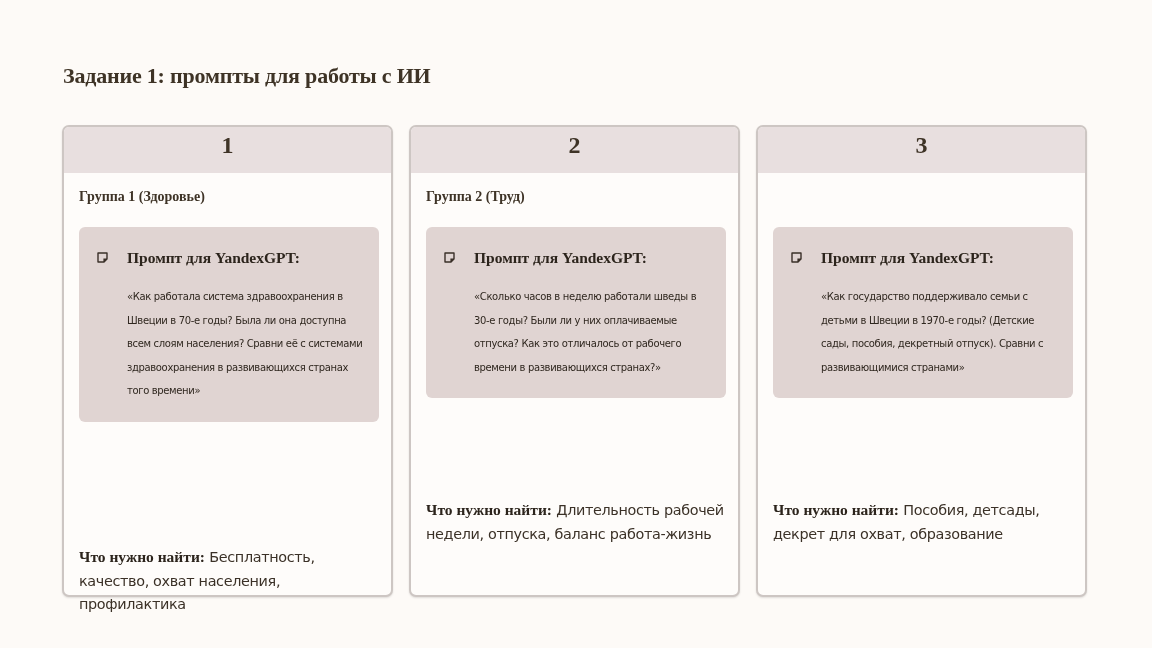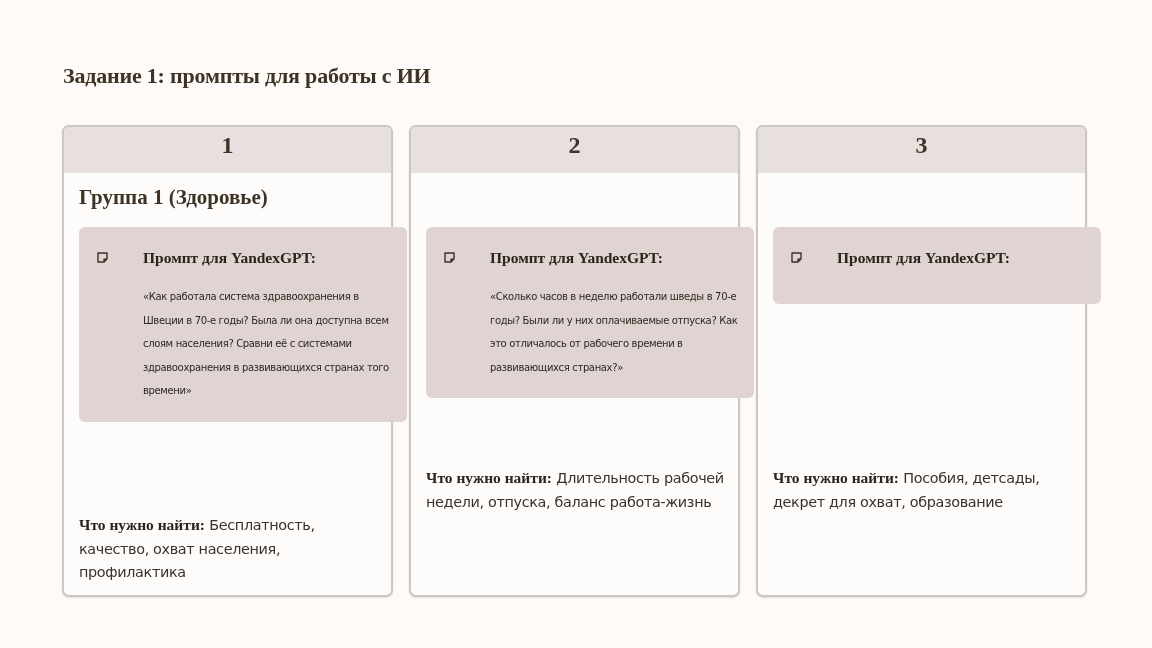--- a/index.html
+++ b/index.html
@@ -50,34 +50,34 @@
       font-size: 24px;
       line-height: 36px;
       color: #3e3326;
     }
     .group-title {
       position: absolute;
       left: 15px;
       top: 57px;
       font-family: "Liberation Serif", serif;
       font-weight: bold;
-      font-size: 21px;
+      font-size: 14px;
       color: #3e3326;
       line-height: 26px;
       white-space: nowrap;
     }
     .prompt-box {
       position: absolute;
       left: 15px;
       top: 100px;
-      width: 328px;
+      width: 300px;
       background: #e0d4d2;
       border-radius: 6px;
       box-sizing: border-box;
-      padding: 20px 16px 19px 64px;
+      padding: 20px 16px 19px 48px;
     }
     .note-icon {
       position: absolute;
       left: 18px;
       top: 25px;
       width: 11px;
       height: 11px;
     }
     .prompt-label {
       font-family: "Liberation Serif", serif;
@@ -97,20 +97,21 @@
     }
     .find {
       position: absolute;
       left: 15px;
       width: 300px;
       font-family: "DejaVu Sans", sans-serif;
       font-size: 14.4px;
       line-height: 23.5px;
       color: #3b3127;
       letter-spacing: -0.35px;
+      margin-top: 32px;
     }
     .find .find-label {
       font-family: "Liberation Serif", serif;
       font-weight: bold;
       font-size: 15.5px;
       color: #2c241c;
       letter-spacing: 0;
     }
     .card-1 .find { top: 386px; }
     .card-2 .find { top: 339px; }
@@ -133,40 +134,42 @@
     <div class="prompt-text">«Как работала система здравоохранения в Швеции в 70-е годы? Была ли она доступна всем слоям населения? Сравни её с системами здравоохранения в развивающихся странах того времени»</div>
   </div>
   <div class="find">
     <span class="find-label">Что нужно найти:</span>
     <span>Бесплатность, качество, охват населения, профилактика</span>
   </div>
 </div>
 
 <div class="card card-2">
   <div class="card-header">2</div>
+  <div class="group-title">Группа 2 (Труд)</div>
   <div class="prompt-box">
     <svg class="note-icon" viewBox="0 0 11 11">
       <path d="M1 1 H10 V7 L7 10 H1 Z" fill="none" stroke="#3a3029" stroke-width="1.4" stroke-linejoin="round"></path>
       <path d="M7 10 V7 H10" fill="#3a3029" stroke="#3a3029" stroke-width="1.2"></path>
     </svg>
     <div class="prompt-label">Промпт для YandexGPT:</div>
-    <div class="prompt-text">«Сколько часов в неделю работали шведы в 70-е годы? Были ли у них оплачиваемые отпуска? Как это отличалось от рабочего времени в развивающихся странах?»</div>
+    <div class="prompt-text">«Сколько часов в неделю работали шведы в 30-е годы? Были ли у них оплачиваемые отпуска? Как это отличалось от рабочего времени в развивающихся странах?»</div>
   </div>
   <div class="find">
     <span class="find-label">Что нужно найти:</span>
     <span>Длительность рабочей недели, отпуска, баланс работа-жизнь</span>
   </div>
 </div>
 
 <div class="card card-3">
   <div class="card-header">3</div>
   <div class="prompt-box">
     <svg class="note-icon" viewBox="0 0 11 11">
       <path d="M1 1 H10 V7 L7 10 H1 Z" fill="none" stroke="#3a3029" stroke-width="1.4" stroke-linejoin="round"></path>
       <path d="M7 10 V7 H10" fill="#3a3029" stroke="#3a3029" stroke-width="1.2"></path>
     </svg>
     <div class="prompt-label">Промпт для YandexGPT:</div>
+    <div class="prompt-text">«Как государство поддерживало семьи с детьми в Швеции в 1970-е годы? (Детские сады, пособия, декретный отпуск). Сравни с развивающимися странами»</div>
   </div>
   <div class="find">
     <span class="find-label">Что нужно найти:</span>
     <span>Пособия, детсады, декрет для охват, образование</span>
   </div>
 </div>
 
 </body></html>

